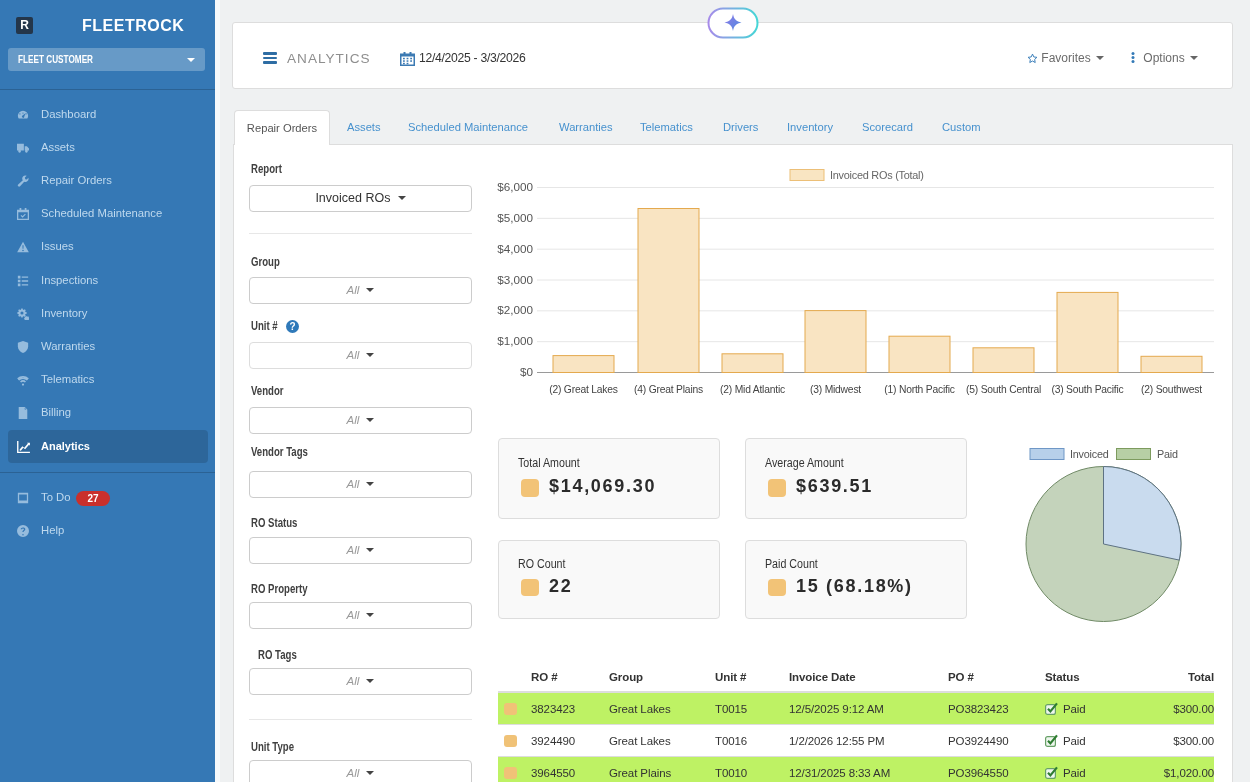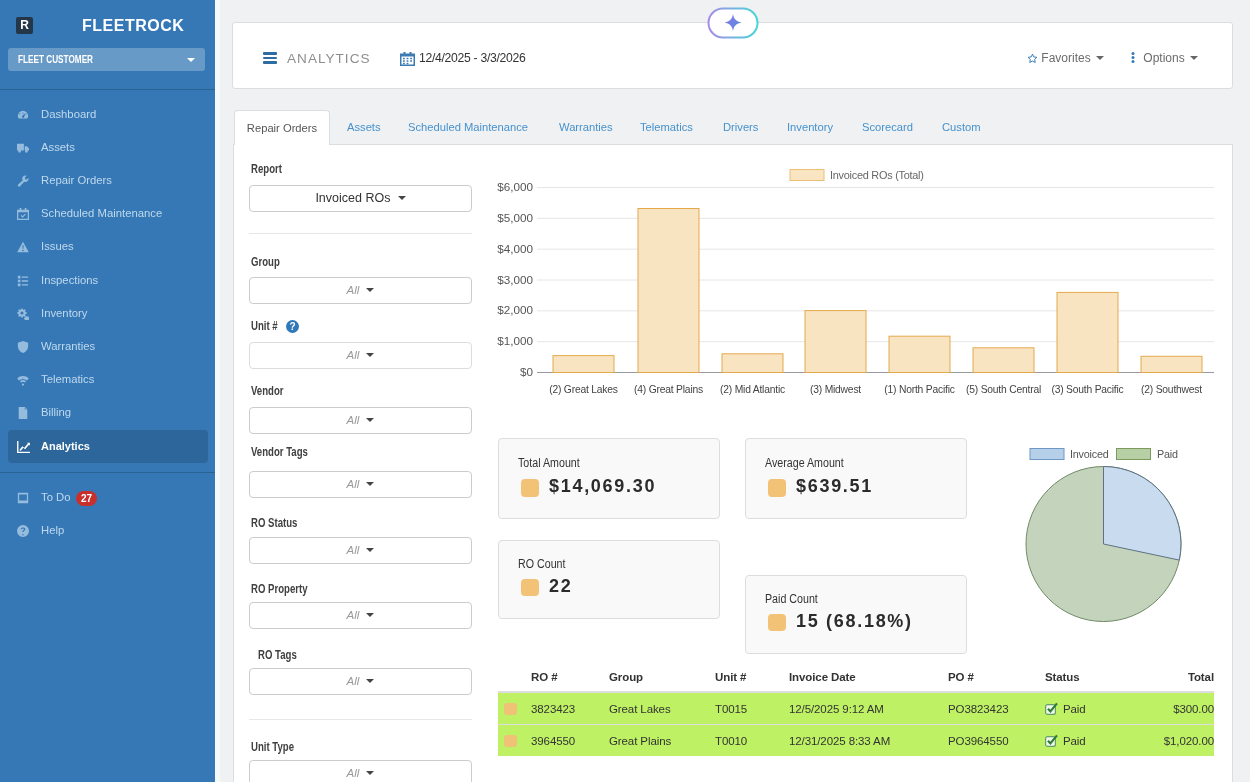--- a/index.html
+++ b/index.html
@@ -15,21 +15,21 @@
 #cust-btn .ct { display:inline-block; transform:scaleX(0.82); transform-origin:0 50%; margin-left:10px; white-space:nowrap; }
 #cust-btn .caret { position:absolute; right:10px; top:10px; width:0; height:0; border-left:4px solid transparent; border-right:4px solid transparent; border-top:4px solid #fff; }
 .sb-divider { position:absolute; left:0; width:215px; border-top:1px solid rgba(0,0,0,0.18); }
 .nav-item { position:absolute; left:0; width:215px; height:33.2px; color:#bfd9ee; font-size:11.3px; }
 .nav-item .icon { position:absolute; left:17px; top:50%; margin-top:-6px; width:12px; height:12px; opacity:0.7; }
 .nav-item .icon svg { display:block; }
 .nav-item .txt { position:absolute; left:41px; top:50%; margin-top:-7px; white-space:nowrap; }
 .nav-item.active { left:8px; width:200px; background:rgba(0,0,0,0.15); border-radius:4px; color:#fff; font-weight:bold; font-size:11px; }
 .nav-item.active .icon { left:9px; opacity:1; }
 .nav-item.active .txt { left:33px; }
-#todo-badge { position:absolute; left:76px; top:9px; background:#c9302c; color:#fff; font-size:10px; font-weight:bold; border-radius:8px; width:21px; height:15px; text-align:center; line-height:15px; }
+#todo-badge { position:absolute; left:76px; top:9px; background:#c9302c; color:#fff; font-size:10px; font-weight:bold; border-radius:8px; width:34px; height:15px; text-align:center; line-height:15px; }
 
 
 #header-card { position:absolute; left:232px; top:22px; width:1001px; height:67px; background:#fff; border:1px solid #ddd; border-radius:3px; }
 #hamb { position:absolute; left:263px; top:52px; width:14px; height:12px; }
 #hamb div { height:2.6px; background:#2e6da4; margin-bottom:2.1px; border-radius:1px; }
 #hd-title { position:absolute; left:287px; top:52px; font-size:13.6px; line-height:14px; color:#8e8e8e; letter-spacing:1px; }
 #hd-cal { position:absolute; left:400px; top:52px; }
 #hd-date { position:absolute; left:419px; top:51px; font-size:12.2px; letter-spacing:-0.3px; line-height:14px; color:#333; }
 #hd-fav { position:absolute; left:1027px; top:51px; font-size:12px; line-height:14px; color:#6b6b6b; }
 #hd-opt { position:absolute; left:1131px; top:51px; font-size:12px; line-height:14px; color:#6b6b6b; }
@@ -313,21 +313,21 @@
 <div class="mcard" style="left:745px; top:438px; height:81px;padding-left:8px;">
     <div class="lbl"><span>Average Amount</span></div>
     <div class="sw"></div>
     <div class="val">$639.51</div>
   </div>
 <div class="mcard lo" style="left:498px; top:540px; height:79px;">
     <div class="lbl"><span>RO Count</span></div>
     <div class="sw"></div>
     <div class="val">22</div>
   </div>
-<div class="mcard lo" style="left:745px; top:540px; height:79px;margin-top:35px;">
+<div class="mcard lo" style="left:745px; top:540px; height:79px;">
     <div class="lbl"><span>Paid Count</span></div>
     <div class="sw"></div>
     <div class="val">15 (68.18%)</div>
   </div>
 
 <div class="abs" style="left:1015px; top:440px;" id="piechart"><svg width="200" height="200" viewBox="0 0 200 200">
       <rect x="15" y="8.5" width="34" height="11" fill="#b7d0ea" stroke="#6f97c6"></rect>
       <text x="55" y="18" font-size="10.8" letter-spacing="-0.2" fill="#555">Invoiced</text>
       <rect x="101.5" y="8.5" width="34" height="11" fill="#b7cfa5" stroke="#7d9b5e"></rect>
       <text x="142" y="18" font-size="10.8" letter-spacing="-0.2" fill="#555">Paid</text>
@@ -363,20 +363,33 @@
         <td>Great Lakes</td>
         <td>T0015</td>
         <td>12/5/2025 9:12 AM</td>
         <td>PO3823423</td>
         <td><svg width="13" height="13" viewBox="0 0 13 13" style="vertical-align:-2px;margin-right:5px;">
             <rect x="0.6" y="2.6" width="9.8" height="9.8" rx="2" fill="#eef6ee" stroke="#67a067" stroke-width="1.2"></rect>
             <path d="M3 6.8 L5.4 9.4 L12 1.4" fill="none" stroke="#2f7d32" stroke-width="2.2"></path>
           </svg>Paid</td>
         <td class="r">$300.00</td>
       </tr>
+<tr>
+        <td><span class="rsw"></span></td>
+        <td>3924490</td>
+        <td>Great Lakes</td>
+        <td>T0016</td>
+        <td>1/2/2026 12:55 PM</td>
+        <td>PO3924490</td>
+        <td><svg width="13" height="13" viewBox="0 0 13 13" style="vertical-align:-2px;margin-right:5px;">
+            <rect x="0.6" y="2.6" width="9.8" height="9.8" rx="2" fill="#eef6ee" stroke="#67a067" stroke-width="1.2"></rect>
+            <path d="M3 6.8 L5.4 9.4 L12 1.4" fill="none" stroke="#2f7d32" stroke-width="2.2"></path>
+          </svg>Paid</td>
+        <td class="r">$300.00</td>
+      </tr>
 <tr class="odd">
         <td><span class="rsw"></span></td>
         <td>3964550</td>
         <td>Great Plains</td>
         <td>T0010</td>
         <td>12/31/2025 8:33 AM</td>
         <td>PO3964550</td>
         <td><svg width="13" height="13" viewBox="0 0 13 13" style="vertical-align:-2px;margin-right:5px;">
             <rect x="0.6" y="2.6" width="9.8" height="9.8" rx="2" fill="#eef6ee" stroke="#67a067" stroke-width="1.2"></rect>
             <path d="M3 6.8 L5.4 9.4 L12 1.4" fill="none" stroke="#2f7d32" stroke-width="2.2"></path>

